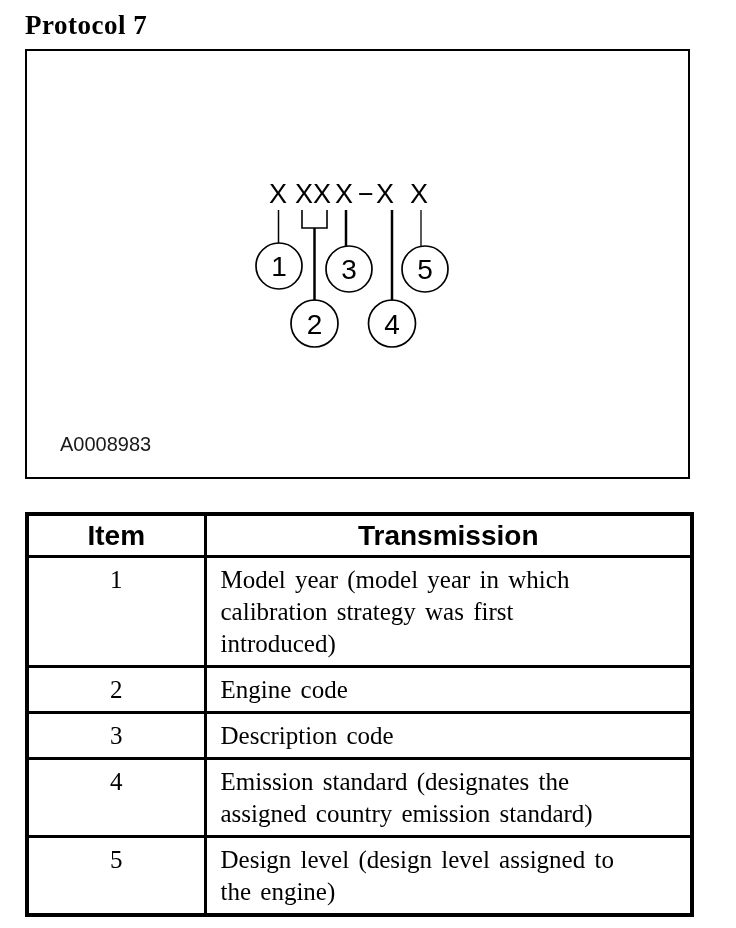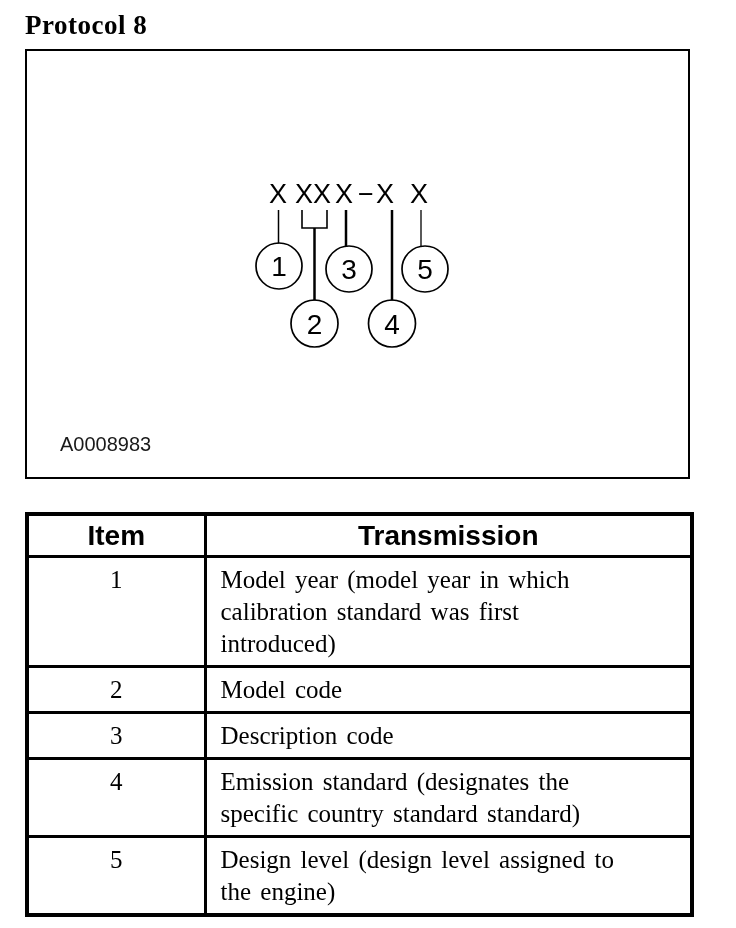--- a/index.html
+++ b/index.html
@@ -95,21 +95,21 @@
   td.desc-cell .desc-text {
     display: block;
     max-width: 405px;
   }
 </style>
 </head>
 <body>
 
 <div class="page">
 
-  <h1 class="page-title">Protocol 8</h1>
+  <h1 class="page-title">Protocol 7</h1>
 
   <div class="figure-box">
     <svg viewBox="0 0 661 426" xmlns="http://www.w3.org/2000/svg">
 
       <text class="code-char" x="251" y="152" text-anchor="middle">X</text>
       <text class="code-char" x="286" y="152" text-anchor="middle">XX</text>
       <text class="code-char" x="317" y="152" text-anchor="middle">X</text>
       <text class="code-char" x="339" y="152" text-anchor="middle">−</text>
       <text class="code-char" x="358" y="152" text-anchor="middle">X</text>
       <text class="code-char" x="392" y="152" text-anchor="middle">X</text>
@@ -145,39 +145,39 @@
     <thead>
       <tr>
         <th>Item</th>
         <th>Transmission</th>
       </tr>
     </thead>
     <tbody>
       <tr>
         <td class="item-cell">1</td>
         <td class="desc-cell">
-            <span class="desc-text">Model year (model year in which calibration standard was first introduced)</span>
+            <span class="desc-text">Model year (model year in which calibration strategy was first introduced)</span>
           </td>
       </tr>
       <tr>
         <td class="item-cell">2</td>
         <td class="desc-cell">
-            <span class="desc-text">Model code</span>
+            <span class="desc-text">Engine code</span>
           </td>
       </tr>
       <tr>
         <td class="item-cell">3</td>
         <td class="desc-cell">
             <span class="desc-text">Description code</span>
           </td>
       </tr>
       <tr>
         <td class="item-cell">4</td>
         <td class="desc-cell">
-            <span class="desc-text">Emission standard (designates the specific country standard standard)</span>
+            <span class="desc-text">Emission standard (designates the assigned country emission standard)</span>
           </td>
       </tr>
       <tr>
         <td class="item-cell">5</td>
         <td class="desc-cell">
             <span class="desc-text">Design level (design level assigned to the engine)</span>
           </td>
       </tr>
     </tbody>
   </table>

